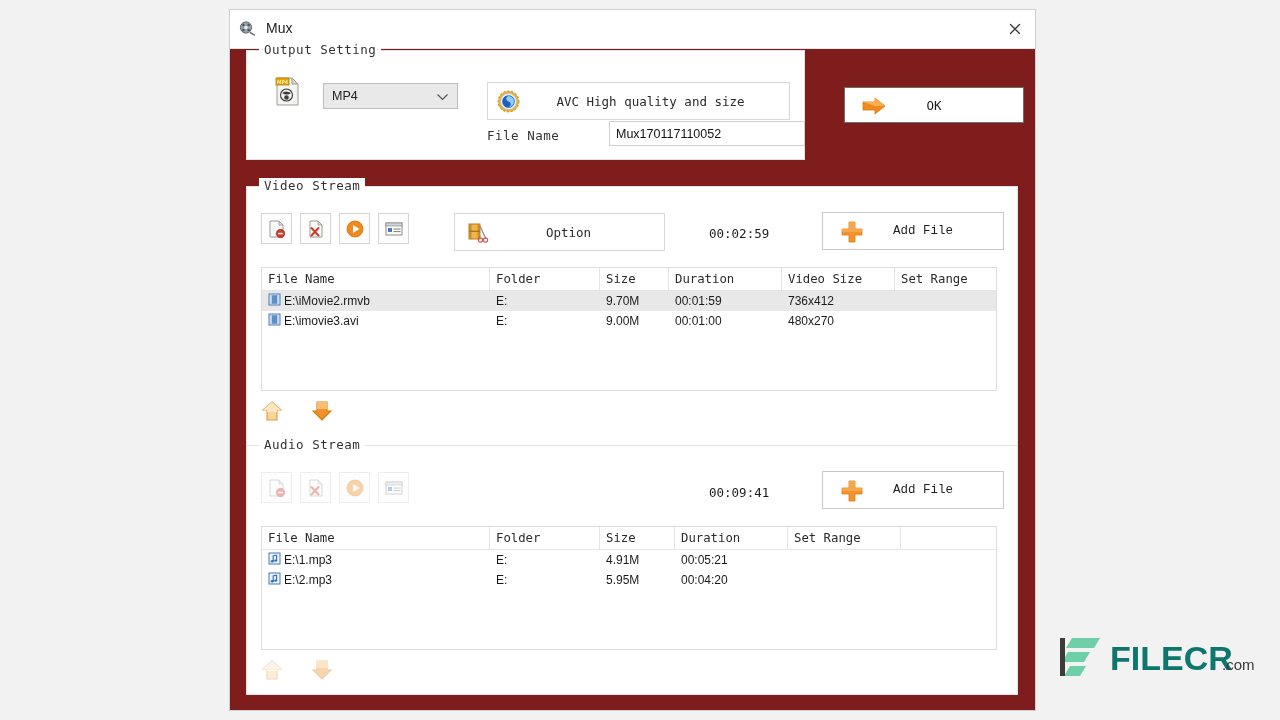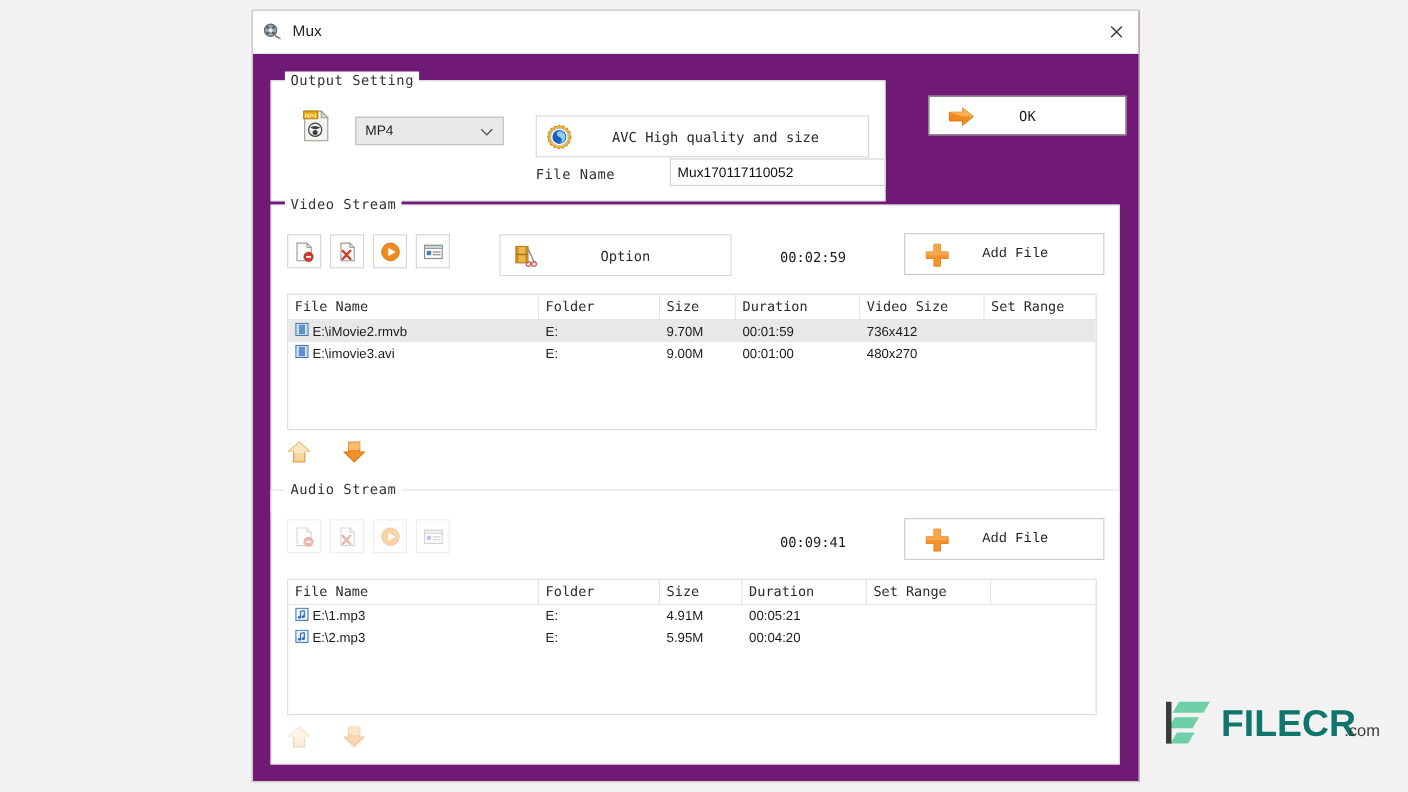--- a/index.html
+++ b/index.html
@@ -20,21 +20,21 @@
     background: #f2f2f2;
   }
 
   
   #window {
     position: absolute;
     left: 229px;
     top: 9px;
     width: 807px;
     height: 702px;
-    background: #701a75;
+    background: #7f1d1d;
     border: 1px solid #cfcfcf;
     box-sizing: border-box;
   }
 
   
   #titlebar {
     position: relative;
     height: 38px;
     background: #ffffff;
     border-bottom: 1px solid #e6e6e6;
@@ -80,21 +80,21 @@
     left: 12px;
     background: #ffffff;
     padding: 0 5px;
     font-family: "DejaVu Sans Mono", monospace;
     font-size: 12.5px;
     letter-spacing: 0.5px;
     color: #333;
     white-space: nowrap;
   }
 
-  #grp-output { left: 16px; top: 40px; width: 559px; height: 110px; margin-top: 23px; }
+  #grp-output { left: 16px; top: 40px; width: 559px; height: 110px; }
   #grp-video  { left: 16px; top: 176px; width: 772px; height: 280px; }
   #grp-audio  { left: 16px; top: 435px; width: 772px; height: 250px; }
 
   
   #mp4-icon {
     position: absolute;
     left: 28px;
     top: 26px;
     width: 25px;
     height: 29px;

